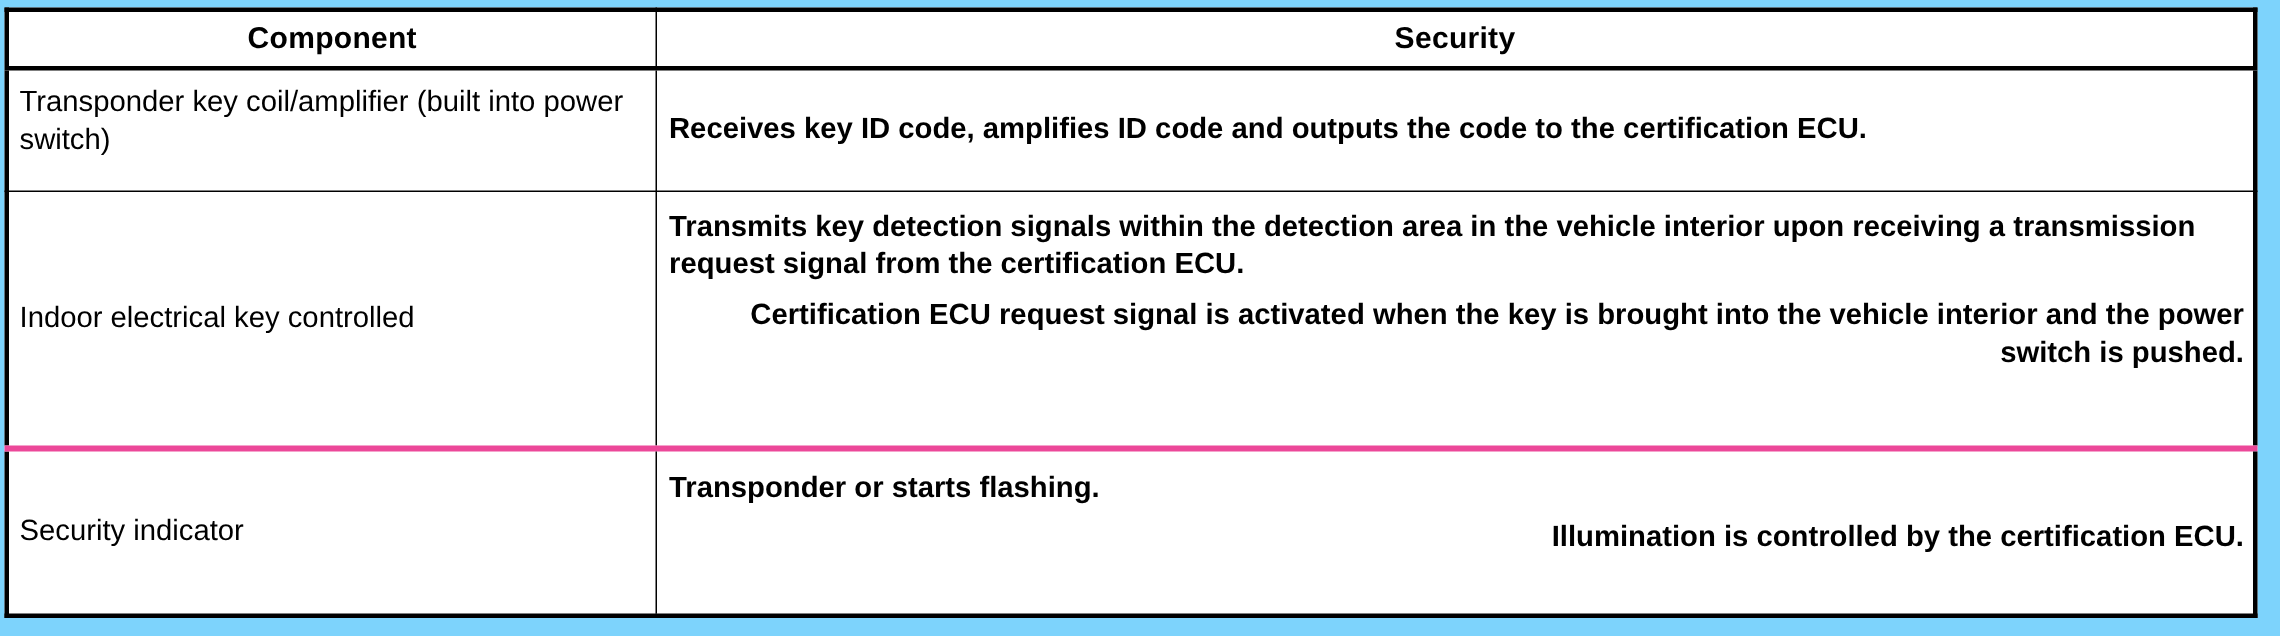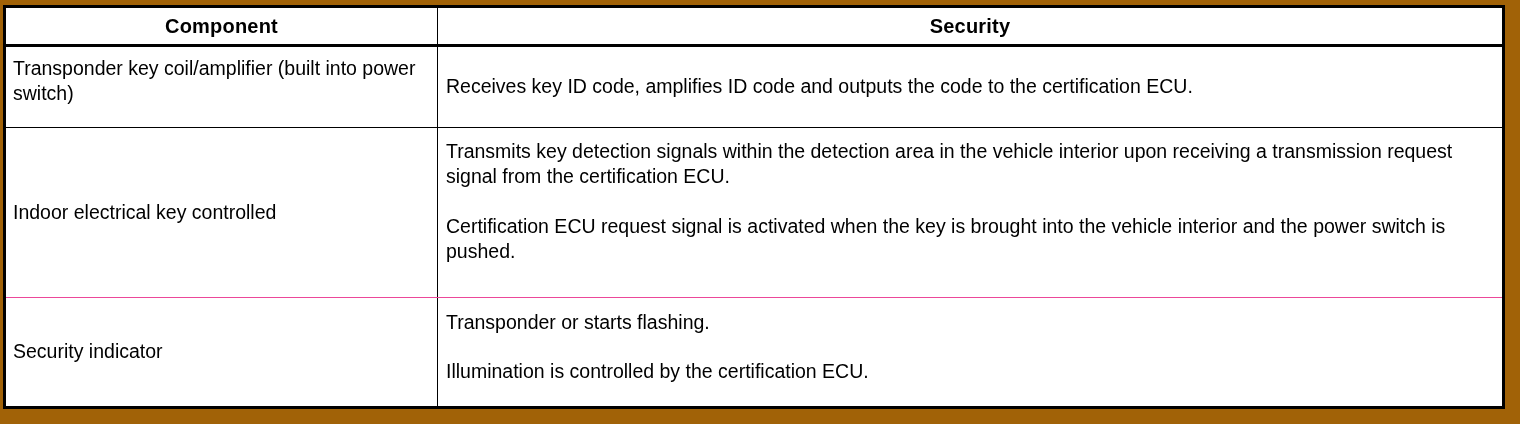--- a/index.html
+++ b/index.html
@@ -12,21 +12,21 @@
     height: 424px;
     overflow: hidden;
     font-family: "Liberation Sans", sans-serif;
     color: #000000;
   }
 
   .sheet {
     position: relative;
     width: 1520px;
     height: 424px;
-    background: #a16207;
+    background: #7dd3fc;
   }
 
   table.spec-table {
     position: absolute;
     left: 3px;
     top: 5px;
     width: 1499px;
     border-collapse: collapse;
     table-layout: fixed;
     background: #ffffff;
@@ -65,41 +65,42 @@
   }
 
   td.c-left {
     padding-left: 7px;
     padding-right: 6px;
   }
 
   td.c-right {
     padding-left: 8px;
     padding-right: 6px;
+    font-weight: bold;
   }
 
   
   tr.row-1 td { height: 71px; }
   tr.row-1 td.c-left  { vertical-align: top; padding-top: 9px; }
   tr.row-1 td.c-right { vertical-align: middle; }
 
-  tr.row-2 td { height: 158px; border-bottom: 1px solid #ec4899; }
+  tr.row-2 td { height: 158px; border-bottom: 4px solid #ec4899; }
   tr.row-2 td.c-left  { vertical-align: middle; }
   tr.row-2 td.c-right { vertical-align: top; padding-top: 11px; }
 
   tr.row-3 td { height: 39px; }
   tr.row-3 td.c-left  { vertical-align: middle; }
   tr.row-3 td.c-right { vertical-align: middle; }
 
   tr.row-4 td { height: 96px; }
   tr.row-4 td.c-left  { vertical-align: middle; }
   tr.row-4 td.c-right { vertical-align: top; padding-top: 12px; }
 
   .para { margin: 0; }
-  .para + .para { margin-top: 24px; }
+  .para + .para { margin-top: 8px; text-align: right; }
 </style>
 </head>
 <body>
 
 <div class="sheet">
 
   <table class="spec-table">
     <colgroup>
       <col class="col-component">
       <col class="col-outline">

